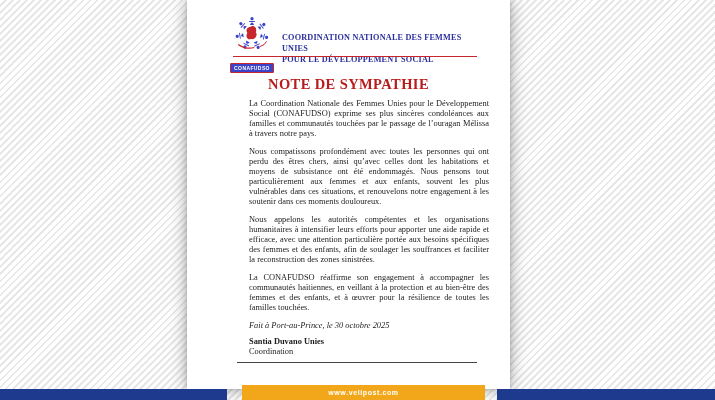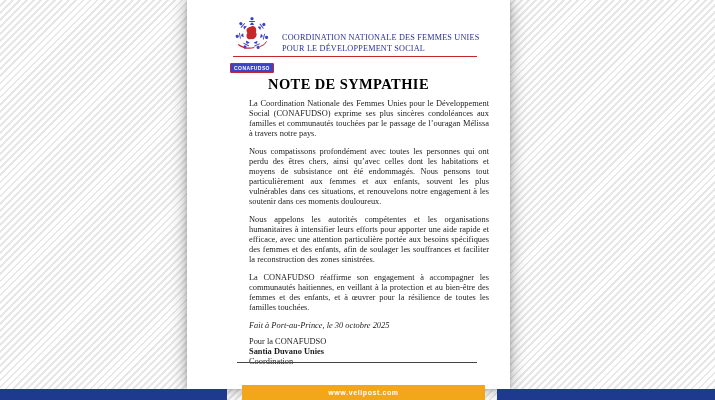--- a/index.html
+++ b/index.html
@@ -25,32 +25,32 @@
   .logo-badge{
     display:inline-block; margin-top:1px;
     background:var(--logoblue,#3b43c8); color:#ffffff;
     border:1px solid var(--red,#c5272d);
     font-family:"Liberation Sans",sans-serif;
     font-size:5px; font-weight:bold; letter-spacing:.4px;
     padding:1px 3px; border-radius:1px;
   }
   .org-name{
     position:absolute; left:95px; top:32px; width:205px;
-    color:var(--navy,#2a2f9c); font-weight:normal;
+    color:var(--navy,#2a2f9c); font-weight:bold;
     font-size:8.2px; line-height:11px; letter-spacing:.2px;
   }
   .header-rule{
     position:absolute; left:46px; top:56px; width:244px; height:0;
     border-top:1.5px solid var(--red,#c5272d);
   }
 
   .note-title{
     position:absolute; left:0; top:76px; width:100%;
     text-align:center; font-weight:bold; font-size:14.5px;
-    letter-spacing:.4px; color:#000000;
+    letter-spacing:.4px; color:#b91c1c;
   }
 
   .body-text{
     position:absolute; left:50px; top:99px; width:240px;
     font-size:8.4px; line-height:10px; color:#1c1c1c;
     text-align:justify;
     margin-left:12px;
   }
   .body-text p{ margin-bottom:8px; }
   .dateline{ text-align:left; margin-bottom:6px;font-style:italic; }
@@ -126,21 +126,20 @@
 
     <div class="note-title">NOTE DE SYMPATHIE</div>
 
     <div class="body-text">
       <p>La Coordination Nationale des Femmes Unies pour le Développement Social (CONAFUDSO) exprime ses plus sincères condoléances aux familles et communautés touchées par le passage de l’ouragan Mélissa à travers notre pays.</p>
       <p>Nous compatissons profondément avec toutes les personnes qui ont perdu des êtres chers, ainsi qu’avec celles dont les habitations et moyens de subsistance ont été endommagés. Nous pensons tout particulièrement aux femmes et aux enfants, souvent les plus vulnérables dans ces situations, et renouvelons notre engagement à les soutenir dans ces moments douloureux.</p>
       <p>Nous appelons les autorités compétentes et les organisations humanitaires à intensifier leurs efforts pour apporter une aide rapide et efficace, avec une attention particulière portée aux besoins spécifiques des femmes et des enfants, afin de soulager les souffrances et faciliter la reconstruction des zones sinistrées.</p>
       <p>La CONAFUDSO réaffirme son engagement à accompagner les communautés haïtiennes, en veillant à la protection et au bien-être des femmes et des enfants, et à œuvrer pour la résilience de toutes les familles touchées.</p>
       <div class="dateline">Fait à Port-au-Prince, le 30 octobre 2025</div>
       <div class="sig">
-        <div>Pour la CONAFUDSO</div>
         <div class="name">Santia Duvano Unies</div>
         <div>Coordination</div>
       </div>
     </div>
 
     <div class="sig-rule"></div>
     <div class="phone">Telephone : 3712 2949</div>
   </div>
 
   <div class="bar-left"></div>

